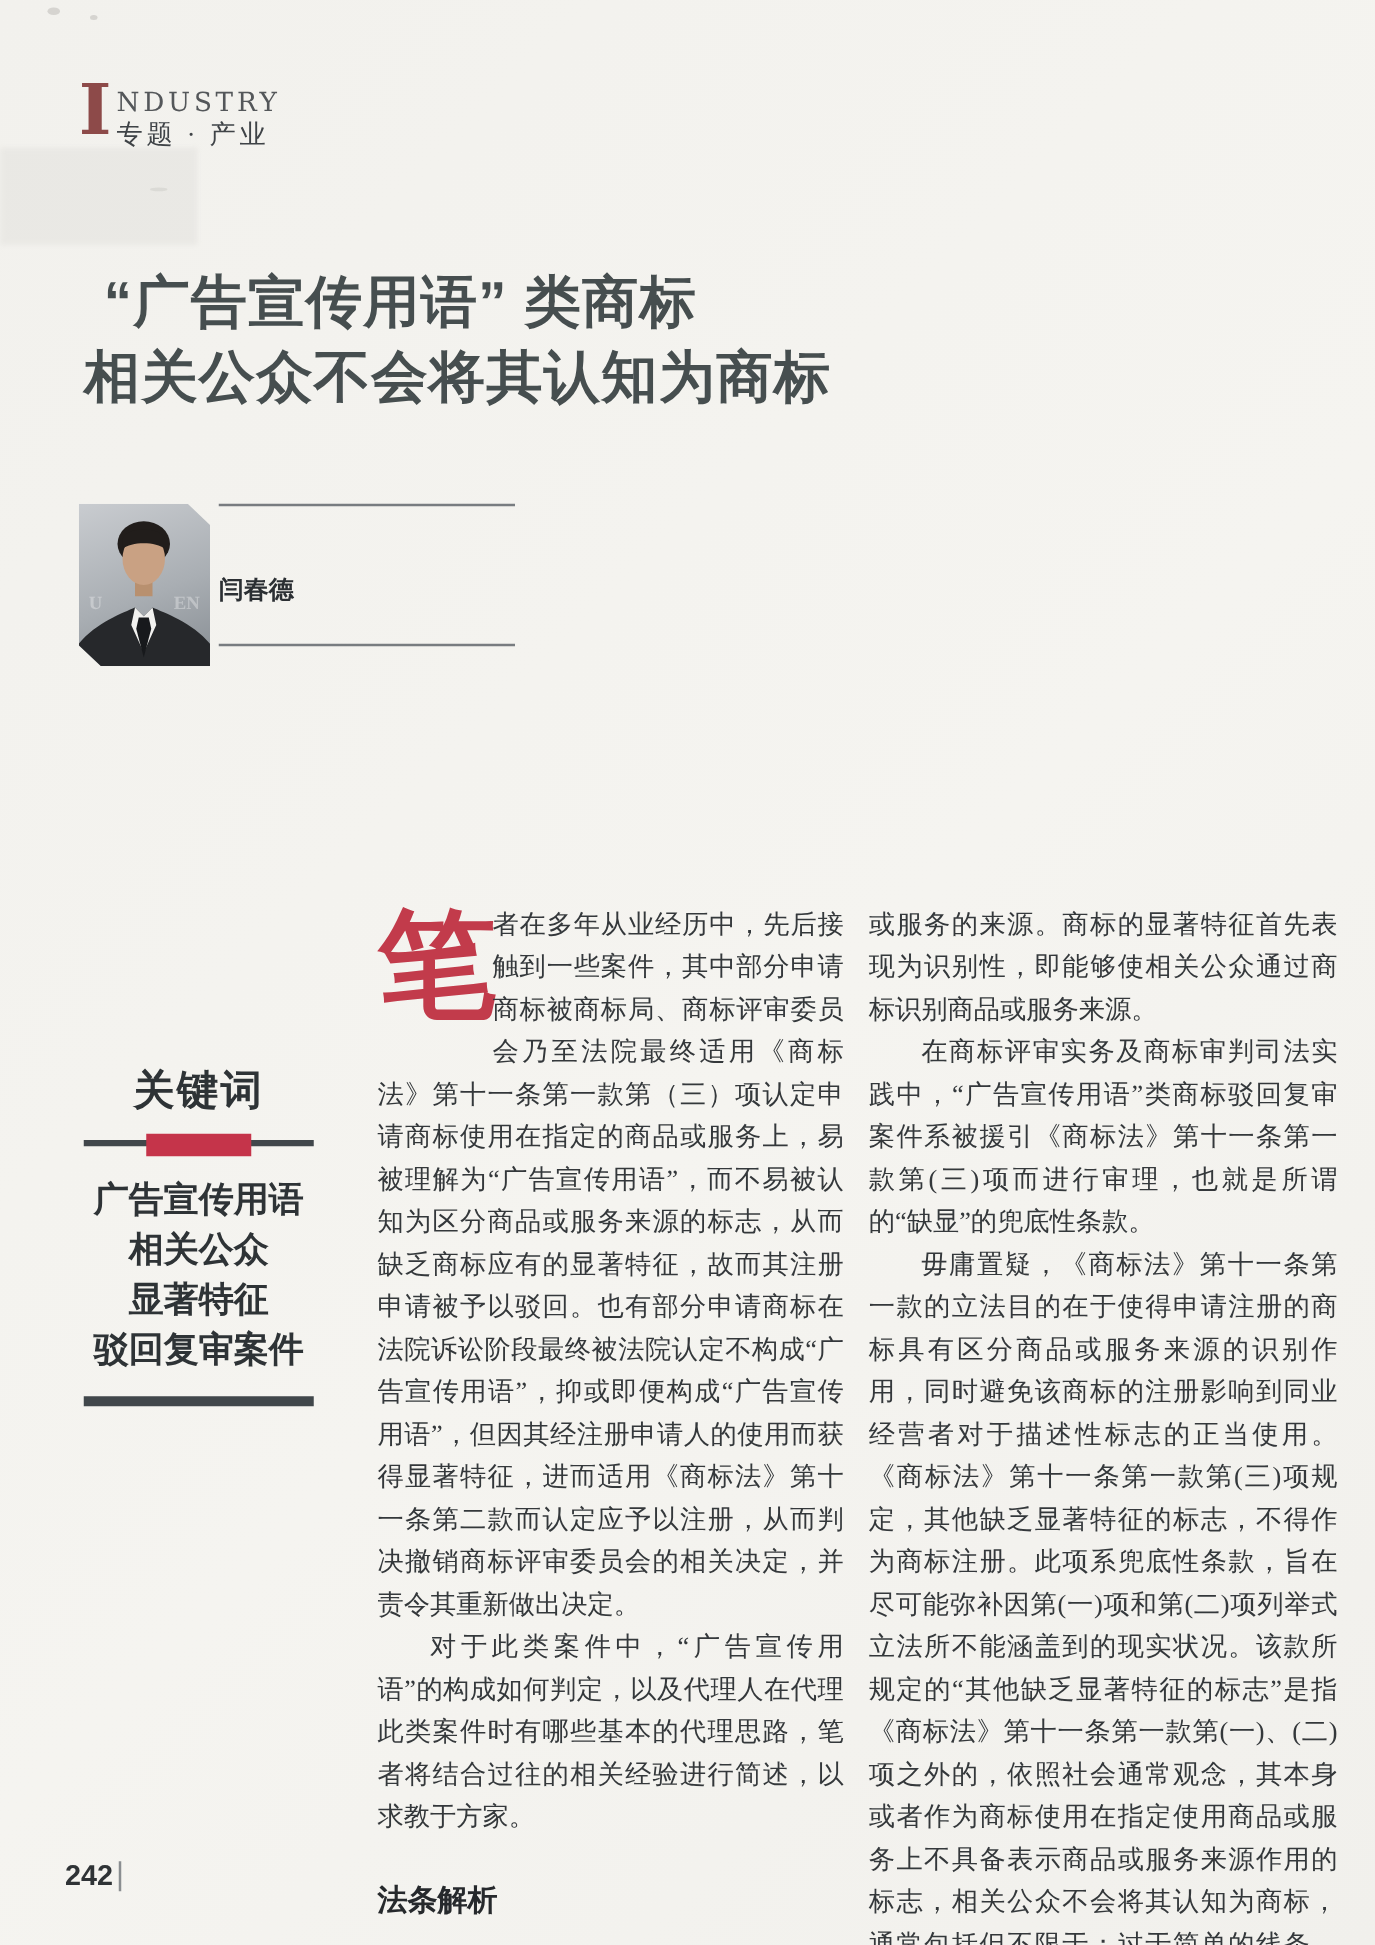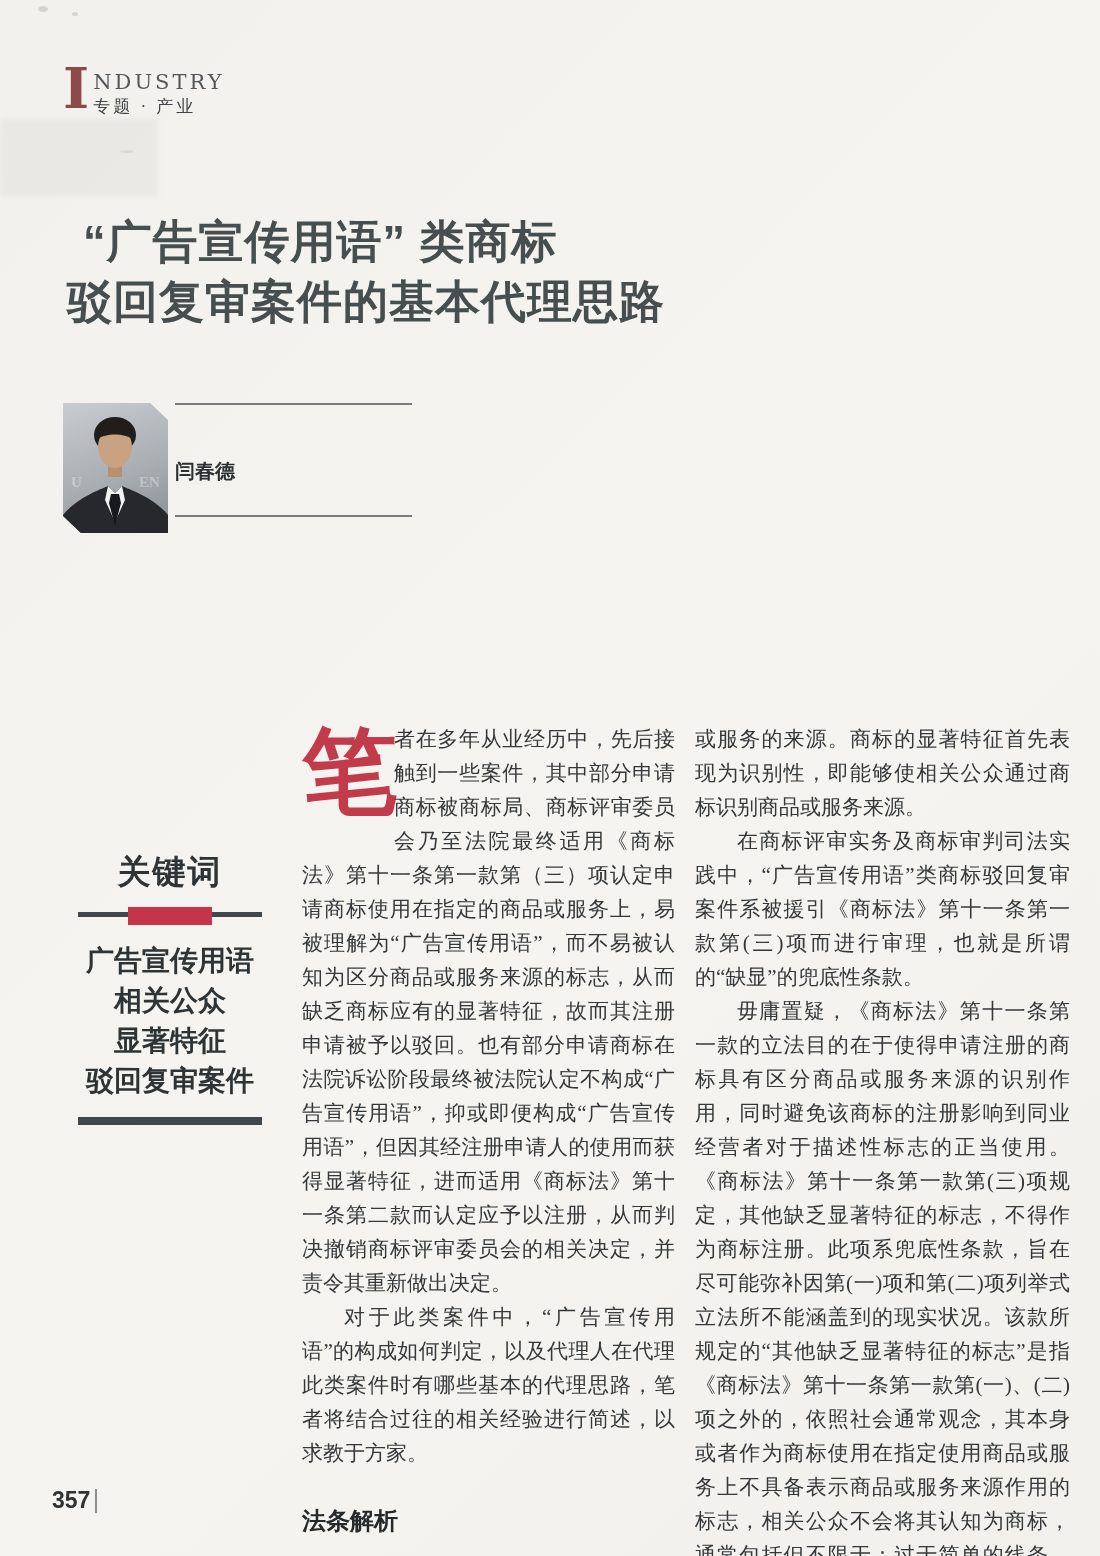--- a/index.html
+++ b/index.html
@@ -21,21 +21,21 @@
   .masthead{position:absolute;left:63px;top:64px;display:flex;align-items:flex-start;}
   .masthead .initial{
     font-family:"DejaVu Serif",serif;font-weight:700;font-size:56px;line-height:48px;
     color:#8d4a49;
   }
   .masthead .stack{margin-left:4px;padding-top:8px;}
   .masthead .word{
     font-family:"DejaVu Serif",serif;font-size:21px;letter-spacing:3px;color:#54575a;line-height:20px;
   }
   .masthead .subtitle{
-    font-size:17px;color:#3f4347;letter-spacing:3px;line-height:26px;margin-top:2px;
+    font-size:21px;color:#3f4347;letter-spacing:3px;line-height:26px;margin-top:2px;
   }
 
   
   .title{
     position:absolute;left:67px;top:212px;
     font-family:"Liberation Sans","DejaVu Sans",sans-serif;font-weight:800;
     font-size:45px;line-height:60px;color:#464e4f;letter-spacing:1px;
   }
   .title .t1{padding-left:16px;}
 
@@ -51,21 +51,21 @@
     font-family:"Liberation Sans","DejaVu Sans",sans-serif;
     font-size:20px;color:#2b2f33;font-weight:600;margin-top:53px;
   }
   .author-affil{
     font-family:"Liberation Sans","DejaVu Sans",sans-serif;
     font-size:20px;color:#2b2f33;font-weight:600;margin-top:8px;
   }
   .author-info .rule.bottom{margin-top:30px;}
 
   
-  .keywords{position:absolute;left:78px;top:850px;width:184px;text-align:center;}
+  .keywords{position:absolute;left:67px;top:850px;width:184px;text-align:center;}
   .kw-heading{font-size:33px;font-weight:700;color:#2e3336;letter-spacing:2px;}
   .kw-rule{position:relative;height:18px;margin-top:12px;}
   .kw-rule .thin{position:absolute;left:0;right:0;top:5px;height:5px;background:#41474b;}
   .kw-rule .redbox{position:absolute;left:50px;top:0;width:84px;height:18px;background:#c5344a;}
   .kw-list{margin-top:16px;font-size:28px;font-weight:600;line-height:40px;color:#2e3336;font-family:Liberation Serif, serif;}
   .kw-bottom{height:8px;background:#41474b;margin-top:16px;}
 
   
   .col{
     position:absolute;top:722px;
@@ -105,21 +105,21 @@
   <div class="masthead">
     <span class="initial">I</span>
     <span class="stack">
       <div class="word">NDUSTRY</div>
       <div class="subtitle">专题 · 产业</div>
     </span>
   </div>
 
   <div class="title">
     <div class="t1">“广告宣传用语” 类商标</div>
-    <div class="t2">驳回复审案件的基本代理思路</div>
+    <div class="t2">相关公众不会将其认知为商标</div>
   </div>
 
   <div class="photo">
     <svg width="105" height="130" viewBox="0 0 105 130">
       <ellipse cx="52" cy="32" rx="21" ry="18" fill="#211d1b"></ellipse>
       <rect x="45" y="56" width="14" height="18" fill="#b8906f"></rect>
       <ellipse cx="52" cy="44" rx="17" ry="21" fill="#c9a183"></ellipse>
       <path d="M35,28 C38,18 66,18 69,28 L69,36 C62,30 42,30 35,36 Z" fill="#211d1b"></path>
       <path d="M0,130 L0,112 C14,95 36,87 45,83 L52,90 L59,83 C68,87 91,95 105,112 L105,130 Z" fill="#26282b"></path>
       <path d="M45,83 L52,90 L59,83 L62,97 L52,119 L42,97 Z" fill="#f2f2f0"></path>
@@ -157,17 +157,17 @@
     <p class="indent">众所周知，商标的基本功能在于识别商品</p>
   </div>
 
   <div class="col col-right">
     <p>或服务的来源。商标的显著特征首先表现为识别性，即能够使相关公众通过商标识别商品或服务来源。</p>
     <p class="indent">在商标评审实务及商标审判司法实践中，“广告宣传用语”类商标驳回复审案件系被援引《商标法》第十一条第一款第(三)项而进行审理，也就是所谓的“缺显”的兜底性条款。</p>
     <p class="indent">毋庸置疑，《商标法》第十一条第一款的立法目的在于使得申请注册的商标具有区分商品或服务来源的识别作用，同时避免该商标的注册影响到同业经营者对于描述性标志的正当使用。《商标法》第十一条第一款第(三)项规定，其他缺乏显著特征的标志，不得作为商标注册。此项系兜底性条款，旨在尽可能弥补因第(一)项和第(二)项列举式立法所不能涵盖到的现实状况。该款所规定的“其他缺乏显著特征的标志”是指《商标法》第十一条第一款第(一)、(二)项之外的，依照社会通常观念，其本身或者作为商标使用在指定使用商品或服务上不具备表示商品或服务来源作用的标志，相关公众不会将其认知为商标，通常包括但不限于：过于简单的线条、普通几何图形，过于复杂的文字、</p>
   </div>
 
   <div class="footer">
-    <span>357</span>
+    <span>242</span>
     <span class="bar"></span>
   </div>
 
 </div>
 
 </body></html>

